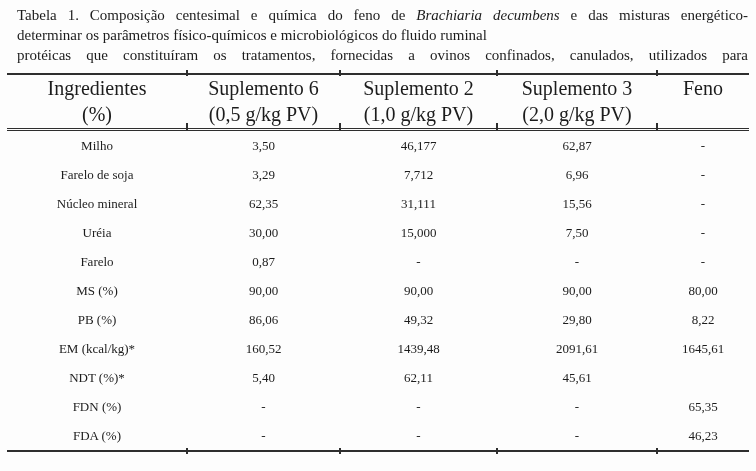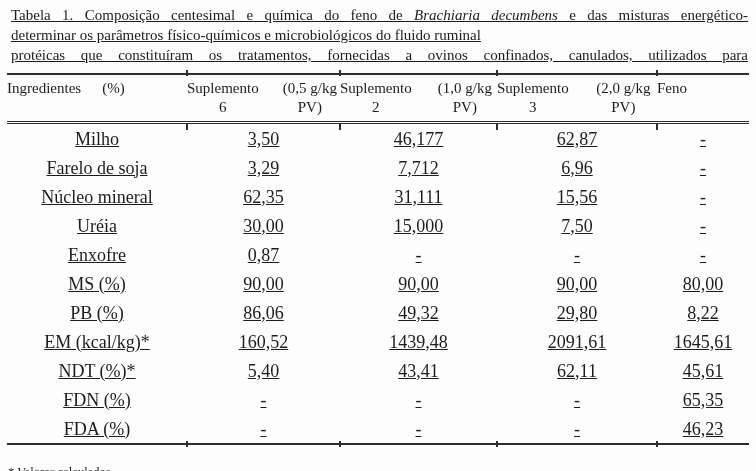--- a/index.html
+++ b/index.html
@@ -5,40 +5,40 @@
   html,body{margin:0;padding:0;}
   .page{
     position:relative;
     width:756px;height:471px;
     background:#fdfdfd;
     color:#1c1c1c;
     font-family:"Liberation Serif","DejaVu Serif",serif;
     overflow:hidden;
   }
   
-  .caption{margin:5px 8px 0 11px;font-size:15px;line-height:20px;text-decoration:underline;}
+  .caption{margin:5px 8px 0 17px;font-size:15px;line-height:20px;}
   .cap-line{text-align:justify;text-align-last:justify;}
   .cap-line.cap-last{text-align-last:left;}
   .cap-italic{font-style:italic;}
 
   
   .tbl{
     position:relative;
     margin:8px 7px 0 7px;
     border-top:2px solid #2e2e2e;
     border-bottom:2px solid #2e2e2e;
   }
   .grid{display:grid;grid-template-columns:180px 153px 157px 160px 1fr;}
   .thead{
     padding:4px 0;
     border-bottom:3px double #2e2e2e;
   }
-  .hcell{display:flex;flex-direction:row;gap:21px;text-align:center;
-         font-size:15px;line-height:19px;}
-  .trow{height:29px;align-items:center;font-size:18px;text-decoration:underline;}
+  .hcell{display:flex;flex-direction:column;gap:7px;text-align:center;
+         font-size:20px;line-height:19px;}
+  .trow{height:29px;align-items:center;font-size:13px;}
   .cell{text-align:center;line-height:18px;}
 
   
   .tick{position:absolute;width:1.5px;background:#2e2e2e;}
   .tick.t{top:-5px;height:6px;}
   .tick.m{top:48px;height:7px;}
   .tick.b{bottom:-4px;height:6px;}
 
   .footnote{margin:19px 8px 0 8px;font-size:12.5px;line-height:16px;}
 </style>
@@ -119,21 +119,21 @@
 
       <div class="trow grid">
         <div class="cell">Uréia</div>
         <div class="cell">30,00</div>
         <div class="cell">15,000</div>
         <div class="cell">7,50</div>
         <div class="cell">-</div>
       </div>
 
       <div class="trow grid">
-        <div class="cell">Enxofre</div>
+        <div class="cell">Farelo</div>
         <div class="cell">0,87</div>
         <div class="cell">-</div>
         <div class="cell">-</div>
         <div class="cell">-</div>
       </div>
 
       <div class="trow grid">
         <div class="cell">MS (%)</div>
         <div class="cell">90,00</div>
         <div class="cell">90,00</div>
@@ -153,21 +153,20 @@
         <div class="cell">EM (kcal/kg)*</div>
         <div class="cell">160,52</div>
         <div class="cell">1439,48</div>
         <div class="cell">2091,61</div>
         <div class="cell">1645,61</div>
       </div>
 
       <div class="trow grid">
         <div class="cell">NDT (%)*</div>
         <div class="cell">5,40</div>
-        <div class="cell">43,41</div>
         <div class="cell">62,11</div>
         <div class="cell">45,61</div>
       </div>
 
       <div class="trow grid">
         <div class="cell">FDN (%)</div>
         <div class="cell">-</div>
         <div class="cell">-</div>
         <div class="cell">-</div>
         <div class="cell">65,35</div>

